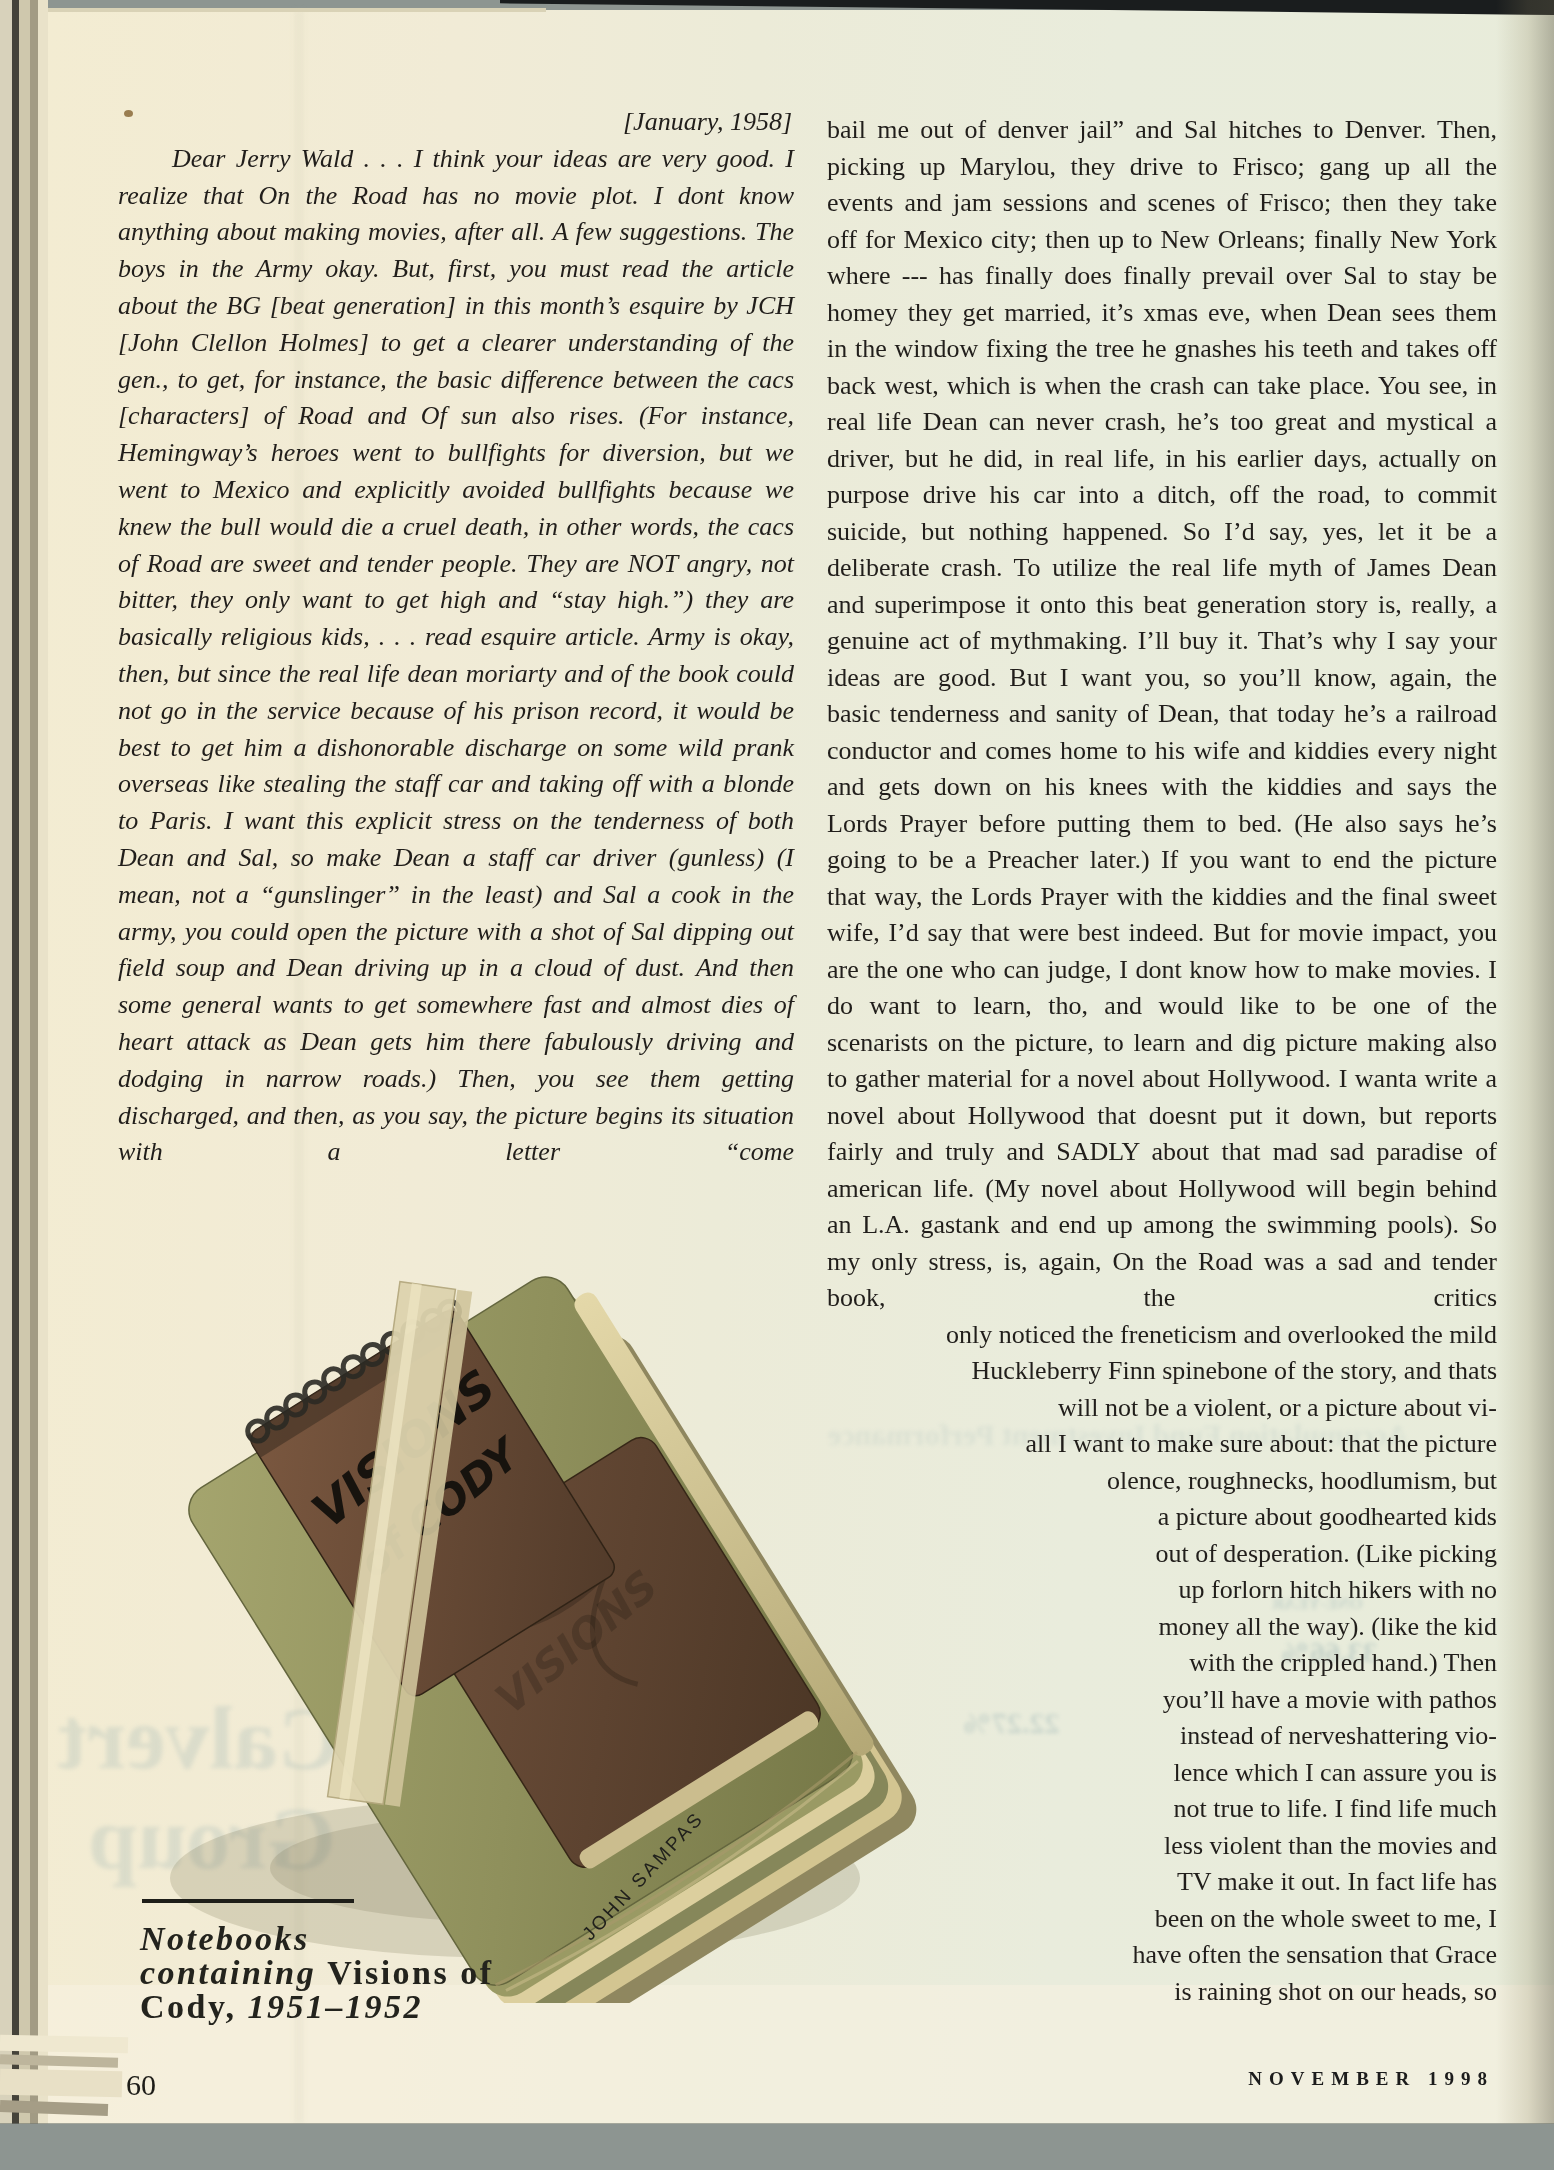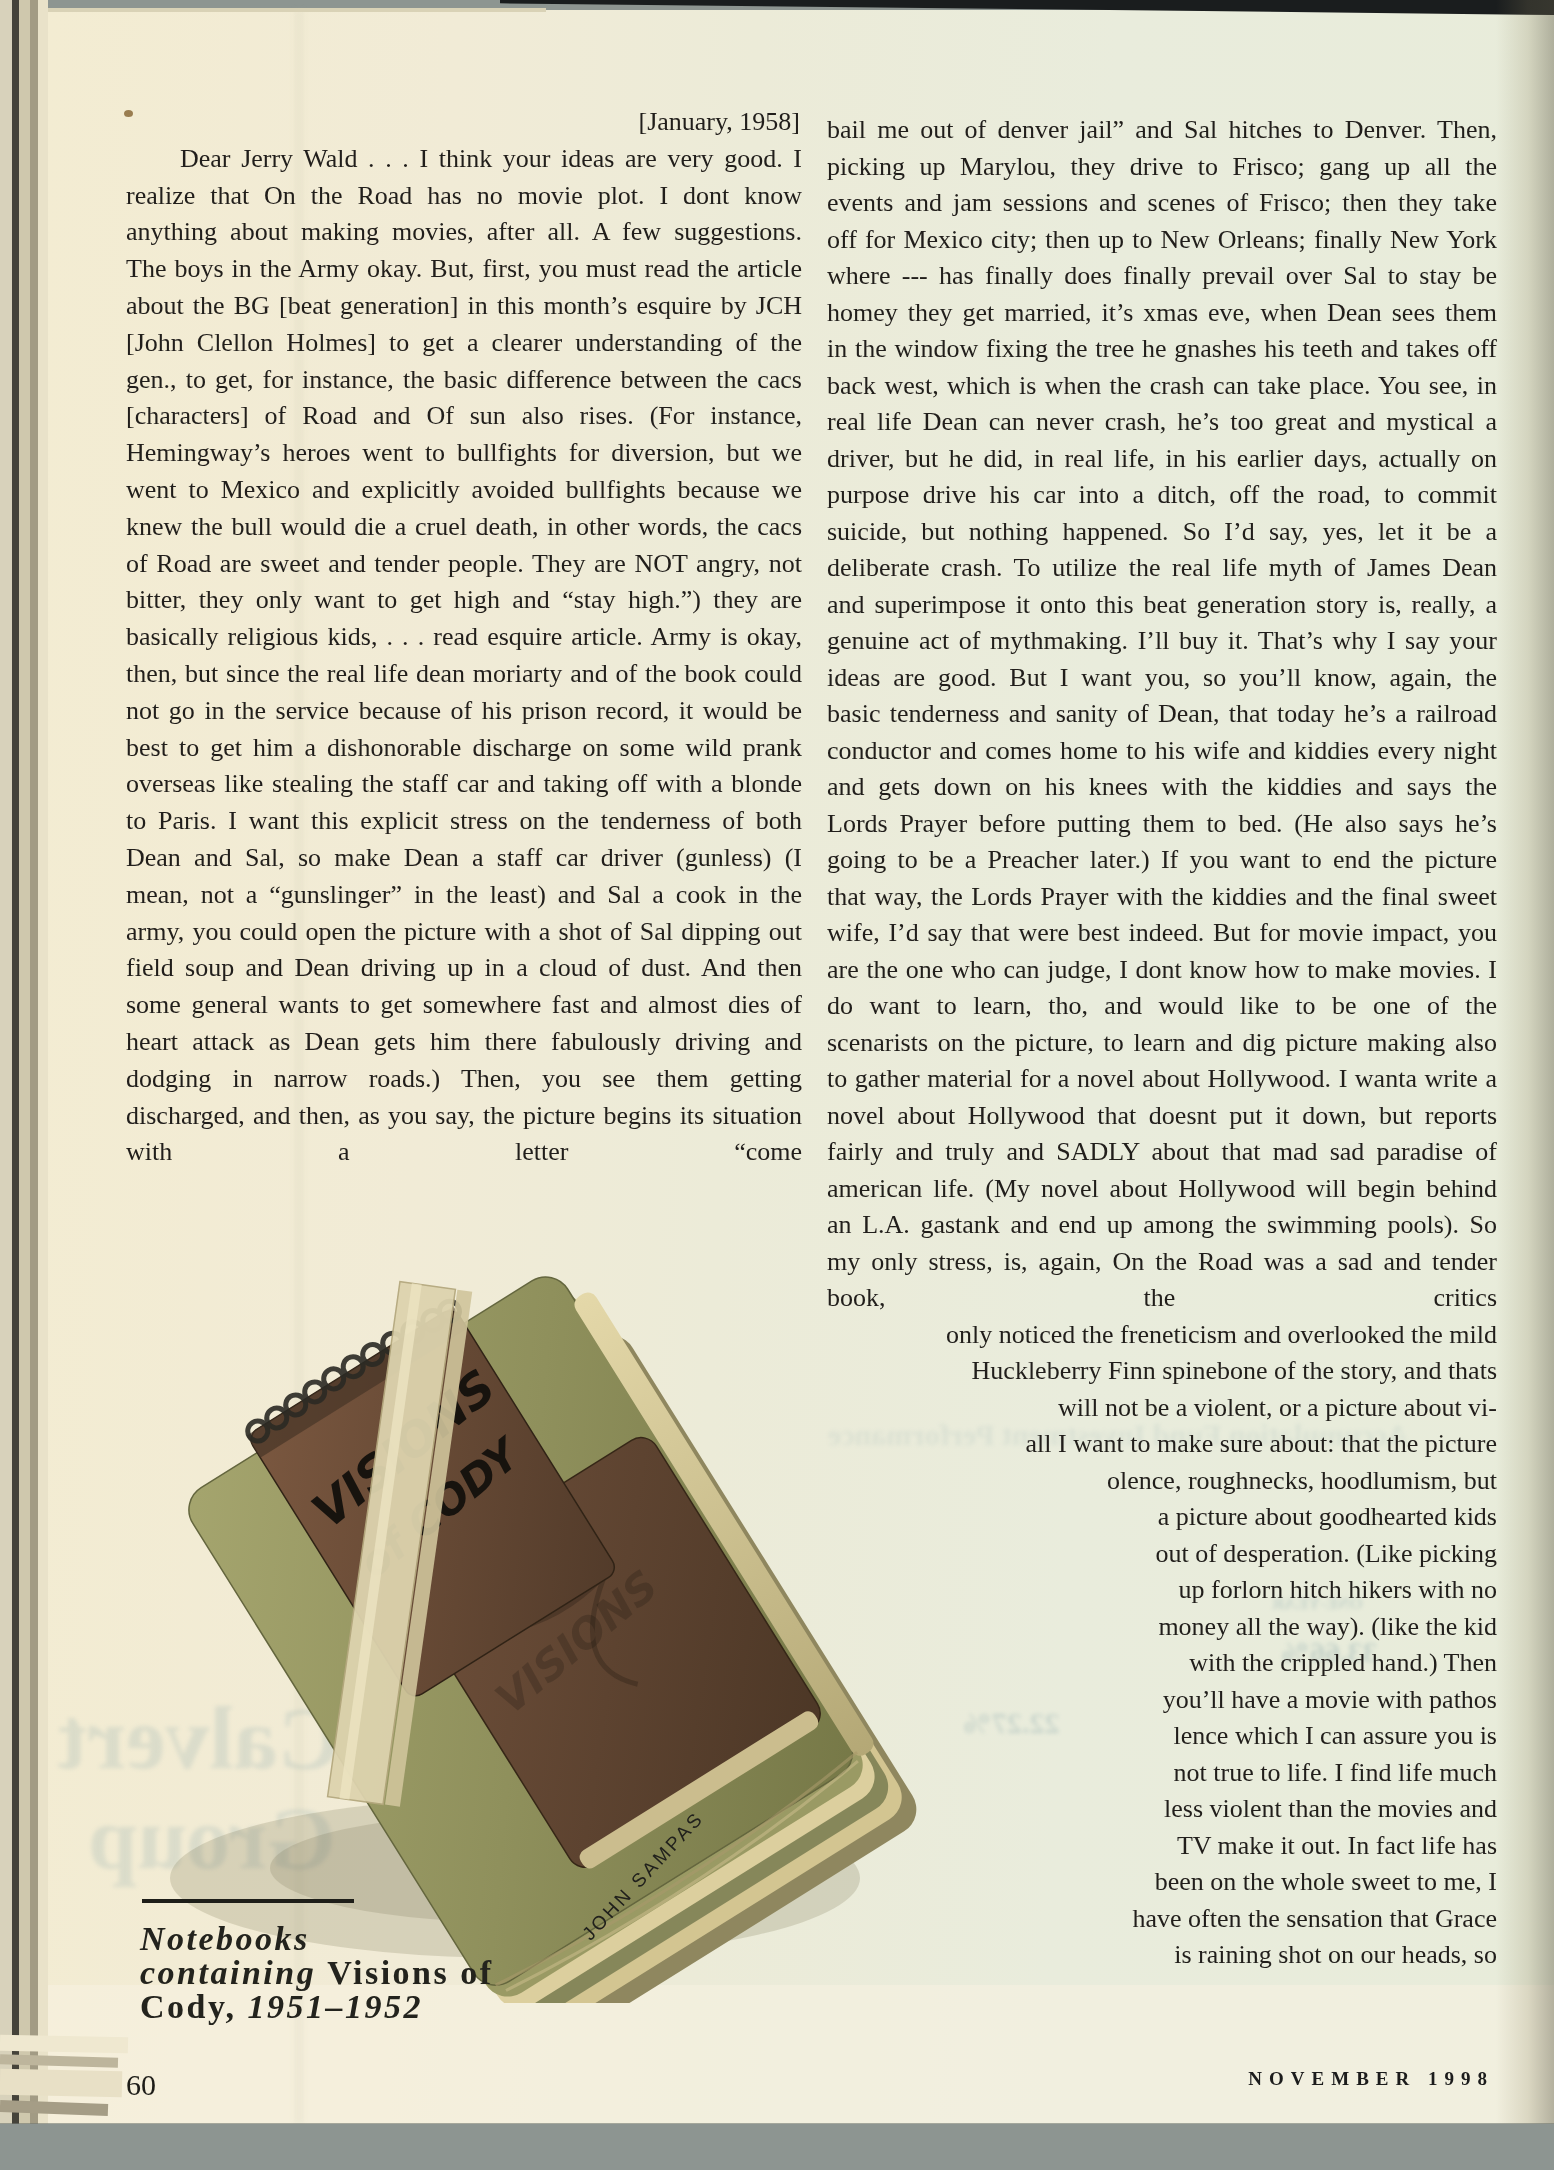--- a/index.html
+++ b/index.html
@@ -35,21 +35,21 @@
   .cs2{left:0;top:2056px;width:118px;height:10px;background:#bdb59c;transform:rotate(1.6deg);}
   .cs3{left:0;top:2070px;width:122px;height:26px;background:#e8e0c6;transform:rotate(1.2deg);}
   .cs4{left:0;top:2102px;width:108px;height:12px;background:#a59d86;transform:rotate(2deg);}
   .speck{position:absolute;left:124px;top:110px;width:9px;height:7px;border-radius:50%;
     background:#8a6a38;opacity:.85;}
   
   .bleed-item{position:absolute;transform:scaleX(-1);color:#7fa0a6;
     font-family:"Liberation Serif",serif;font-weight:bold;filter:blur(2px);white-space:nowrap;}
   
   .col{position:absolute;color:#211e1b;font-size:26px;line-height:36.8px;}
-  .col-left{left:126px;top:104px;width:676px;}
+  .col-left{left:118px;top:104px;width:676px;font-style:italic;}
   .date-line{text-align:right;padding-right:2px;}
   .col-left p{margin:0;text-align:justify;text-align-last:justify;text-indent:54px;
     hyphens:none;word-spacing:1px;}
   .col-right{left:827px;top:112px;width:670px;line-height:36.5px;}
   .rc-full{margin:0;text-align:justify;text-align-last:justify;hyphens:none;word-spacing:1px;}
   .rc-wrap{text-align:right;}
   .rc-line{white-space:nowrap;}
   
   .photo{position:absolute;left:110px;top:1228px;width:840px;height:775px;}
   .photo-credit{position:absolute;left:468px;top:702px;transform:rotate(-47deg);
@@ -95,20 +95,21 @@
         <div class="rc-line">Huckleberry Finn spinebone of the story, and thats</div>
         <div class="rc-line">will not be a violent, or a picture about vi-</div>
         <div class="rc-line">all I want to make sure about: that the picture</div>
         <div class="rc-line">olence, roughnecks, hoodlumism, but</div>
         <div class="rc-line">a picture about goodhearted kids</div>
         <div class="rc-line">out of desperation. (Like picking</div>
         <div class="rc-line">up forlorn hitch hikers with no</div>
         <div class="rc-line">money all the way). (like the kid</div>
         <div class="rc-line">with the crippled hand.) Then</div>
         <div class="rc-line">you’ll have a movie with pathos</div>
+        <div class="rc-line">instead of nerveshattering vio-</div>
         <div class="rc-line">lence which I can assure you is</div>
         <div class="rc-line">not true to life. I find life much</div>
         <div class="rc-line">less violent than the movies and</div>
         <div class="rc-line">TV make it out. In fact life has</div>
         <div class="rc-line">been on the whole sweet to me, I</div>
         <div class="rc-line">have often the sensation that Grace</div>
         <div class="rc-line">is raining shot on our heads, so</div>
       </div>
   </div>
 

